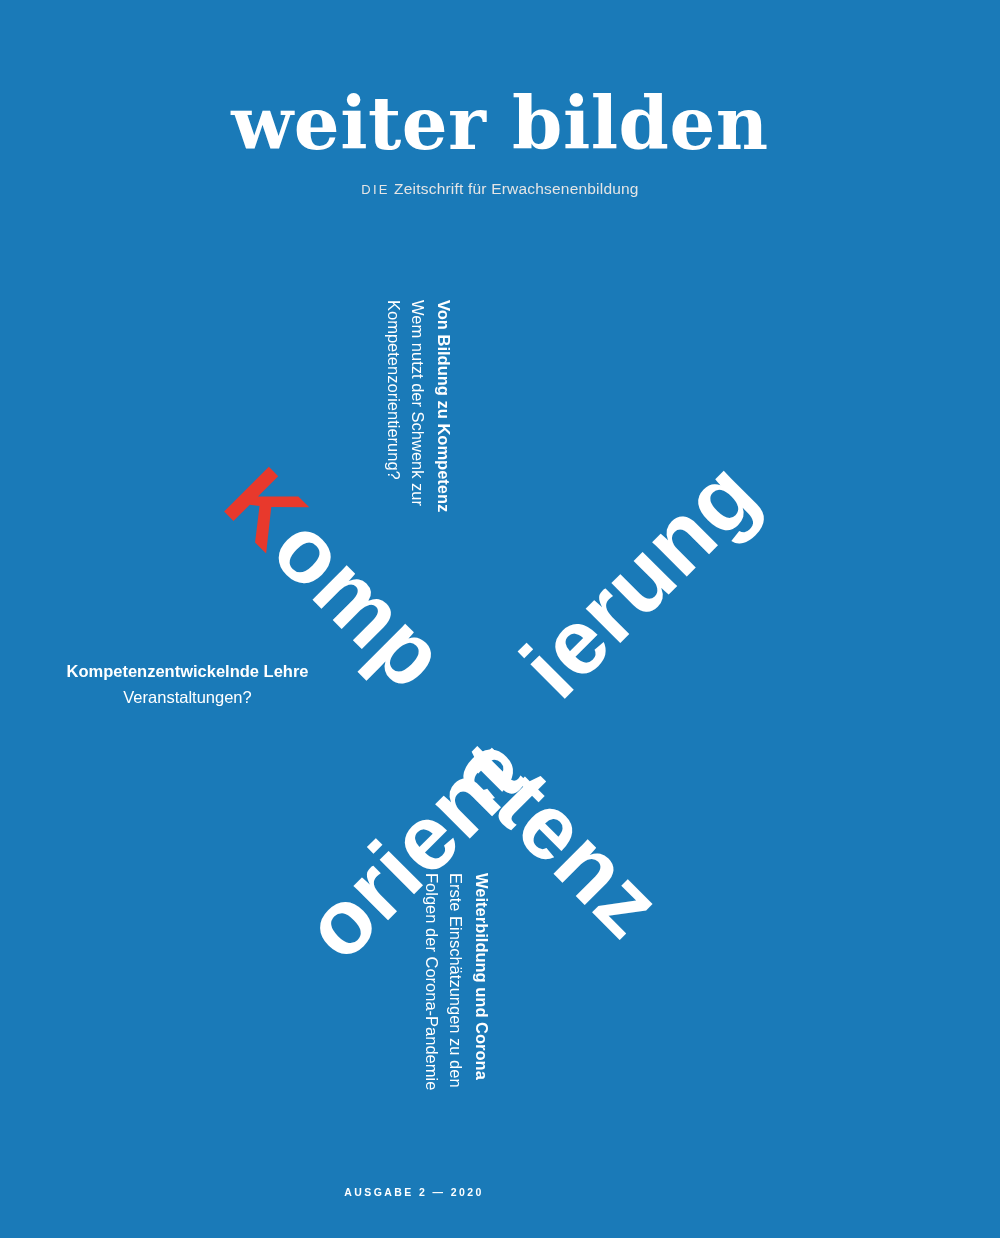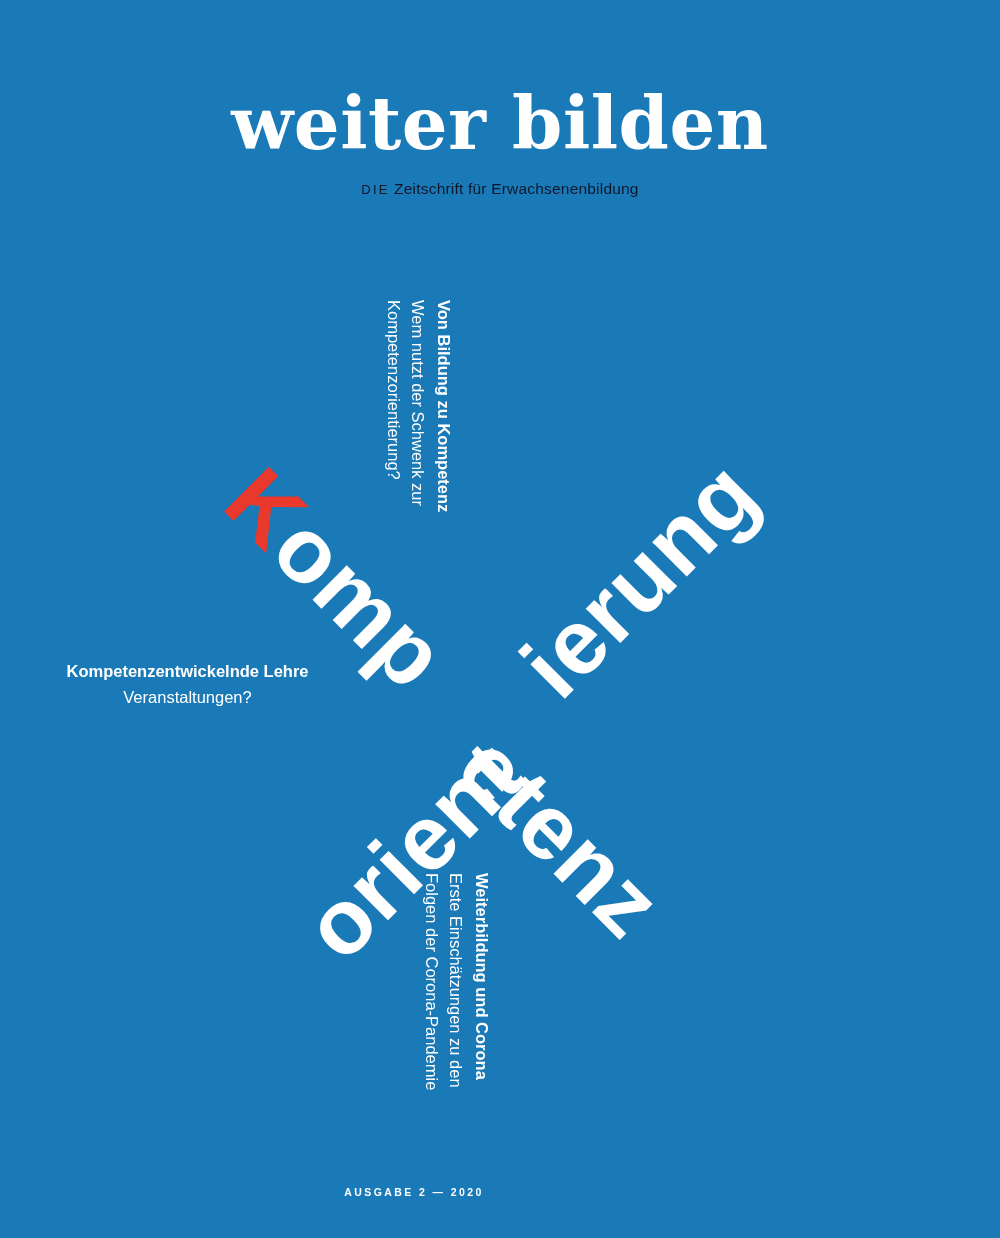--- a/index.html
+++ b/index.html
@@ -32,21 +32,21 @@
     font-family: "DejaVu Serif", serif;
     font-weight: 700;
     font-size: 72px;
     line-height: 1.0;
     color: #ffffff;
     letter-spacing: 0.5px;
   }
   .masthead-sub {
     margin-top: 20px;
     font-size: 15.5px;
-    color: #0f172a;
+    color: #e5e5e5;
     letter-spacing: 0.2px;
     font-weight: 400;
   }
   .masthead-sub .smallcaps {
     font-size: 13px;
     letter-spacing: 2.2px;
     font-weight: 500;
   }
 
   

